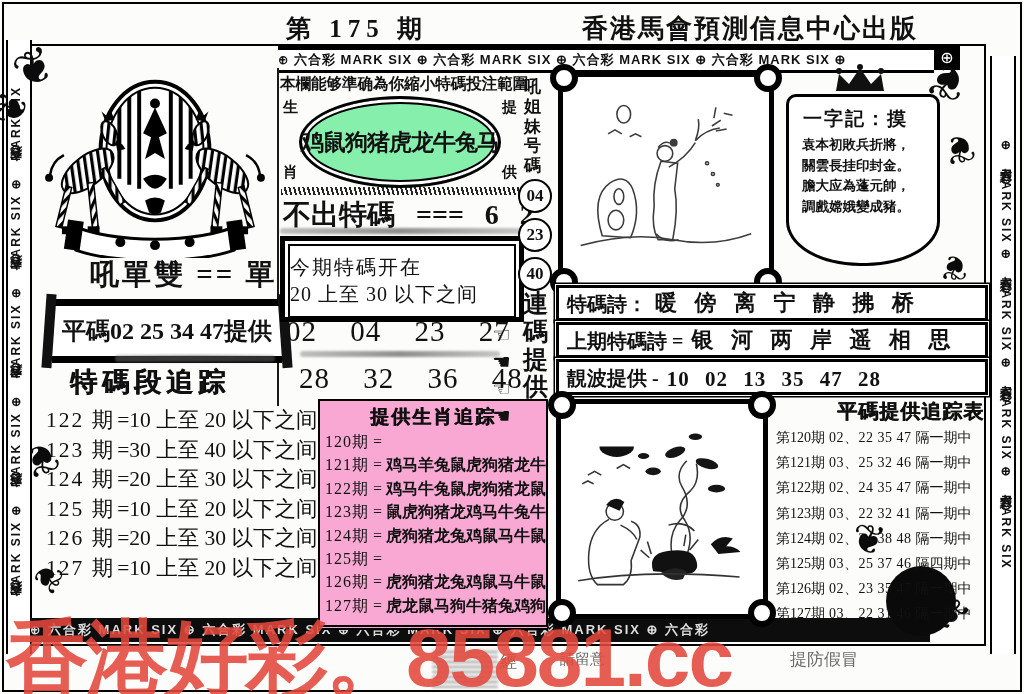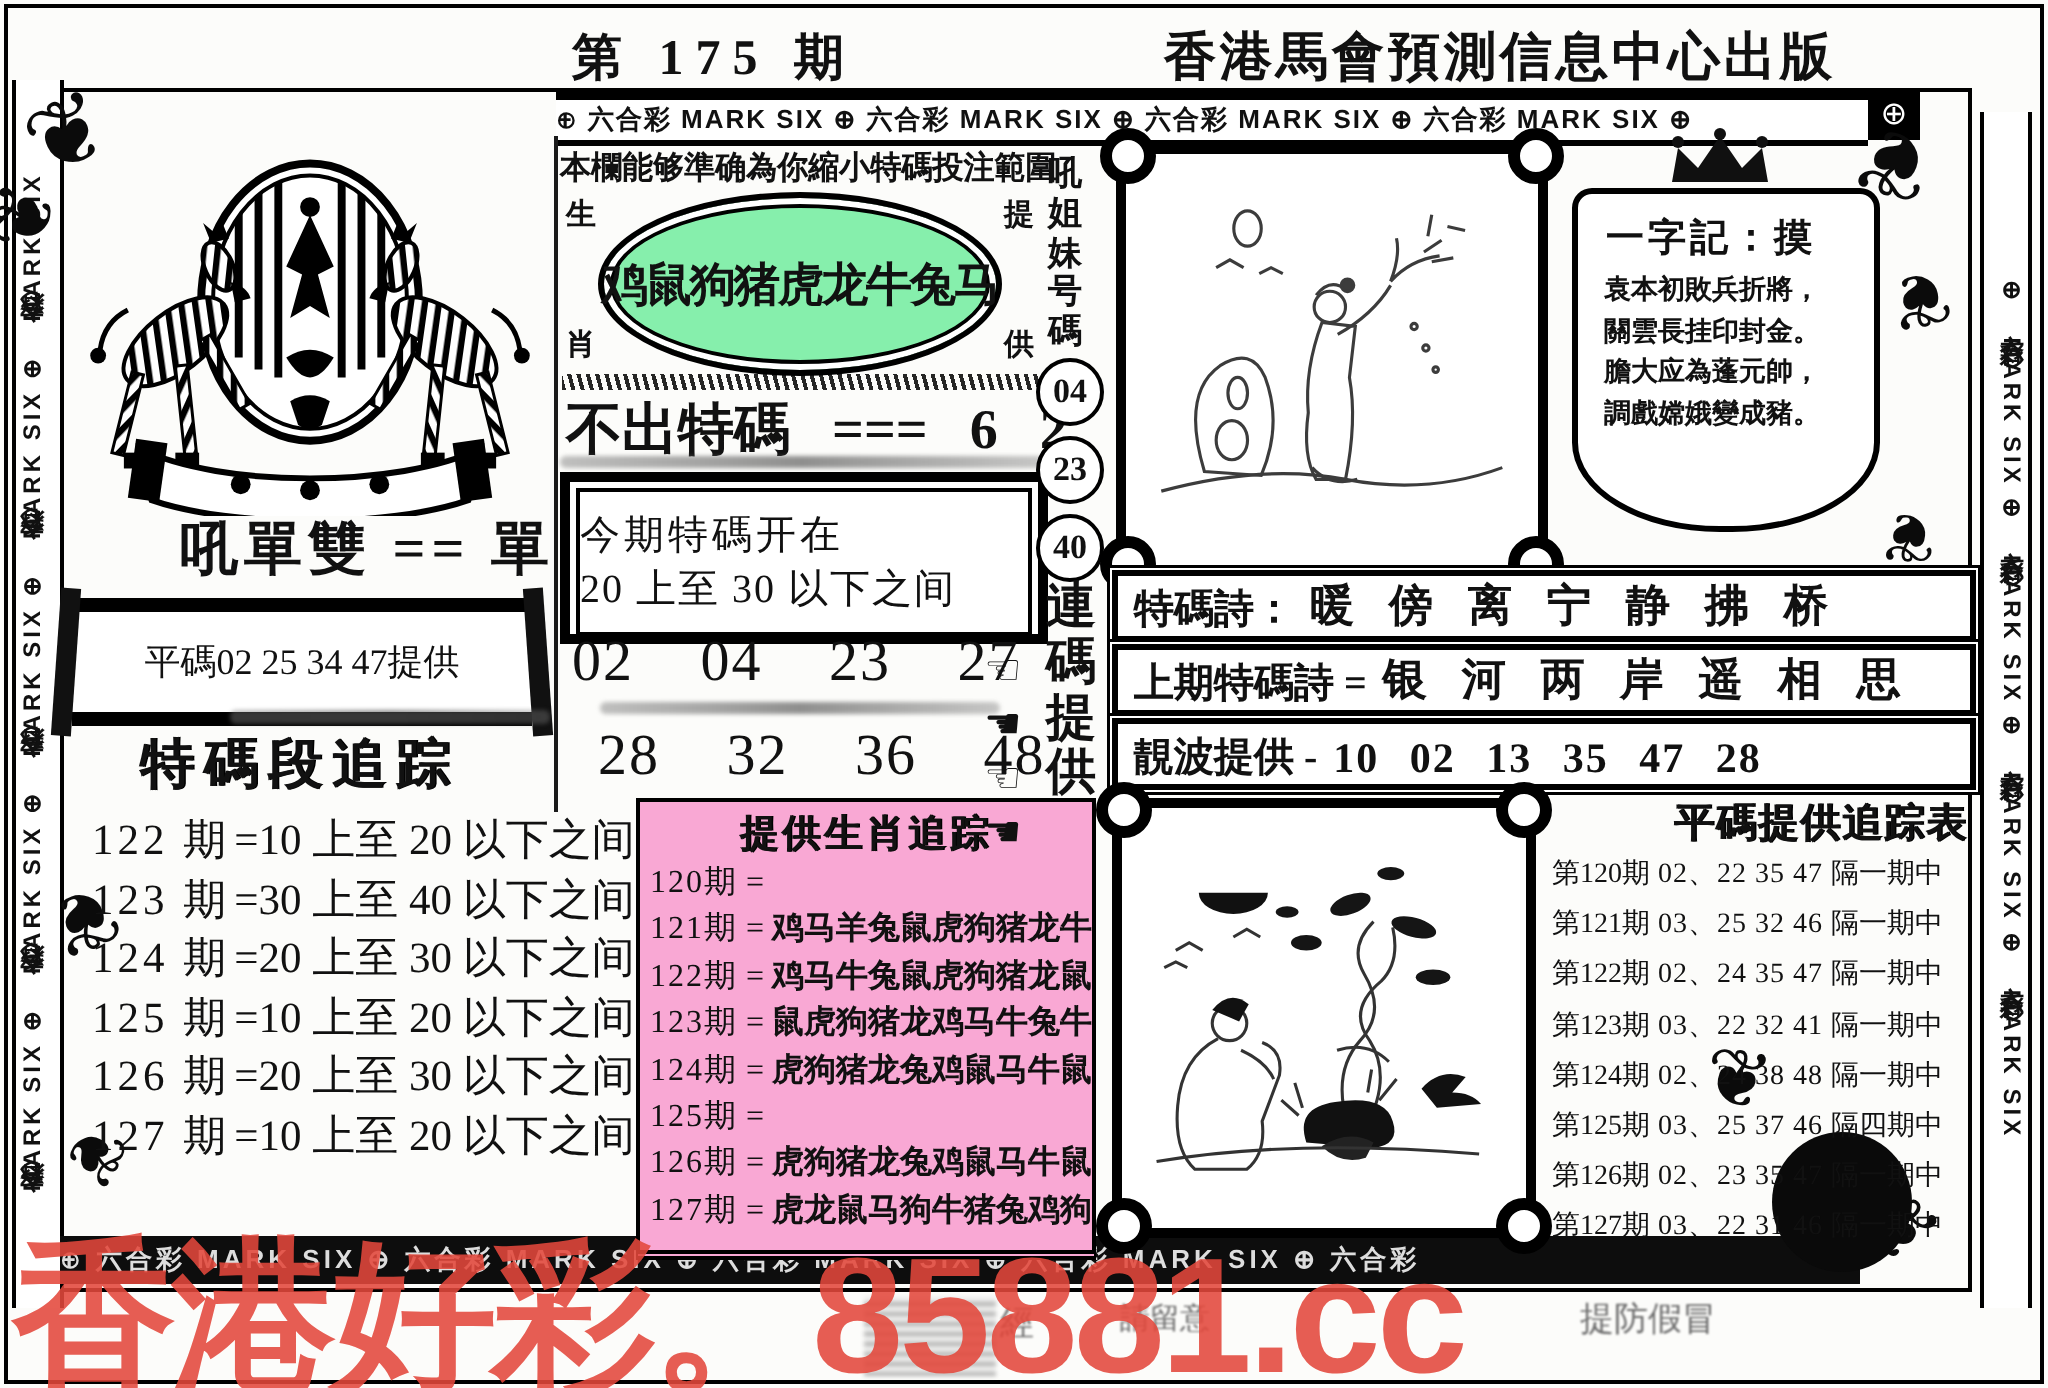--- a/index.html
+++ b/index.html
@@ -20,22 +20,22 @@
   .banner-end{position:absolute;left:934px;top:44px;width:26px;height:26px;background:#000;color:#fff;
        display:flex;align-items:center;justify-content:center;font-size:16px;}
   .flourish{position:absolute;color:#0b0b0b;line-height:1;}
   .vline{position:absolute;left:277px;top:68px;width:2px;height:338px;background:#1a1a1a;}
   
   .hdr-issue{position:absolute;left:286px;top:12px;font-size:25px;font-weight:700;letter-spacing:6px;}
   .hdr-pub{position:absolute;left:582px;top:11px;font-size:26px;font-weight:700;letter-spacing:2px;}
   
   .crest{position:absolute;left:36px;top:60px;width:238px;height:198px;}
   .parity{position:absolute;left:90px;top:255px;font-size:29px;font-weight:800;letter-spacing:3px;white-space:nowrap;}
-  .plaque{position:absolute;left:36px;top:299px;width:230px;height:50px;border-top:7px solid #000;border-bottom:7px solid #000;
-       display:flex;align-items:center;justify-content:center;font-size:18px;font-weight:400;white-space:nowrap;background:#fff;}
+  .plaque{position:absolute;left:52px;top:299px;width:230px;height:50px;border-top:7px solid #000;border-bottom:7px solid #000;
+       display:flex;align-items:center;justify-content:center;font-size:24px;font-weight:700;white-space:nowrap;background:#fff;}
   .plaque::before,.plaque::after{content:"";position:absolute;top:-12px;bottom:-12px;width:10px;background:#111;}
   .plaque::before{left:-8px;transform:rotate(4deg);}
   .plaque::after{right:-8px;transform:rotate(-4deg);}
   .seg-title{position:absolute;left:70px;top:364px;font-size:27px;font-weight:900;letter-spacing:5px;text-shadow:.7px 0 0 #000;white-space:nowrap;}
   .range-list{position:absolute;left:46px;top:406px;font-size:21.5px;line-height:29.6px;white-space:nowrap;}
   .range-list .issue{letter-spacing:2px;margin-right:2px;}
   .tail{display:inline-block;width:6px;overflow:hidden;vertical-align:bottom;}
   
   .claim{position:absolute;left:280px;top:74px;font-size:16px;font-weight:800;white-space:nowrap;transform:scaleX(.97);transform-origin:left;}
   .vlabel{position:absolute;display:flex;flex-direction:column;height:84px;justify-content:space-between;font-size:15px;font-weight:700;}

